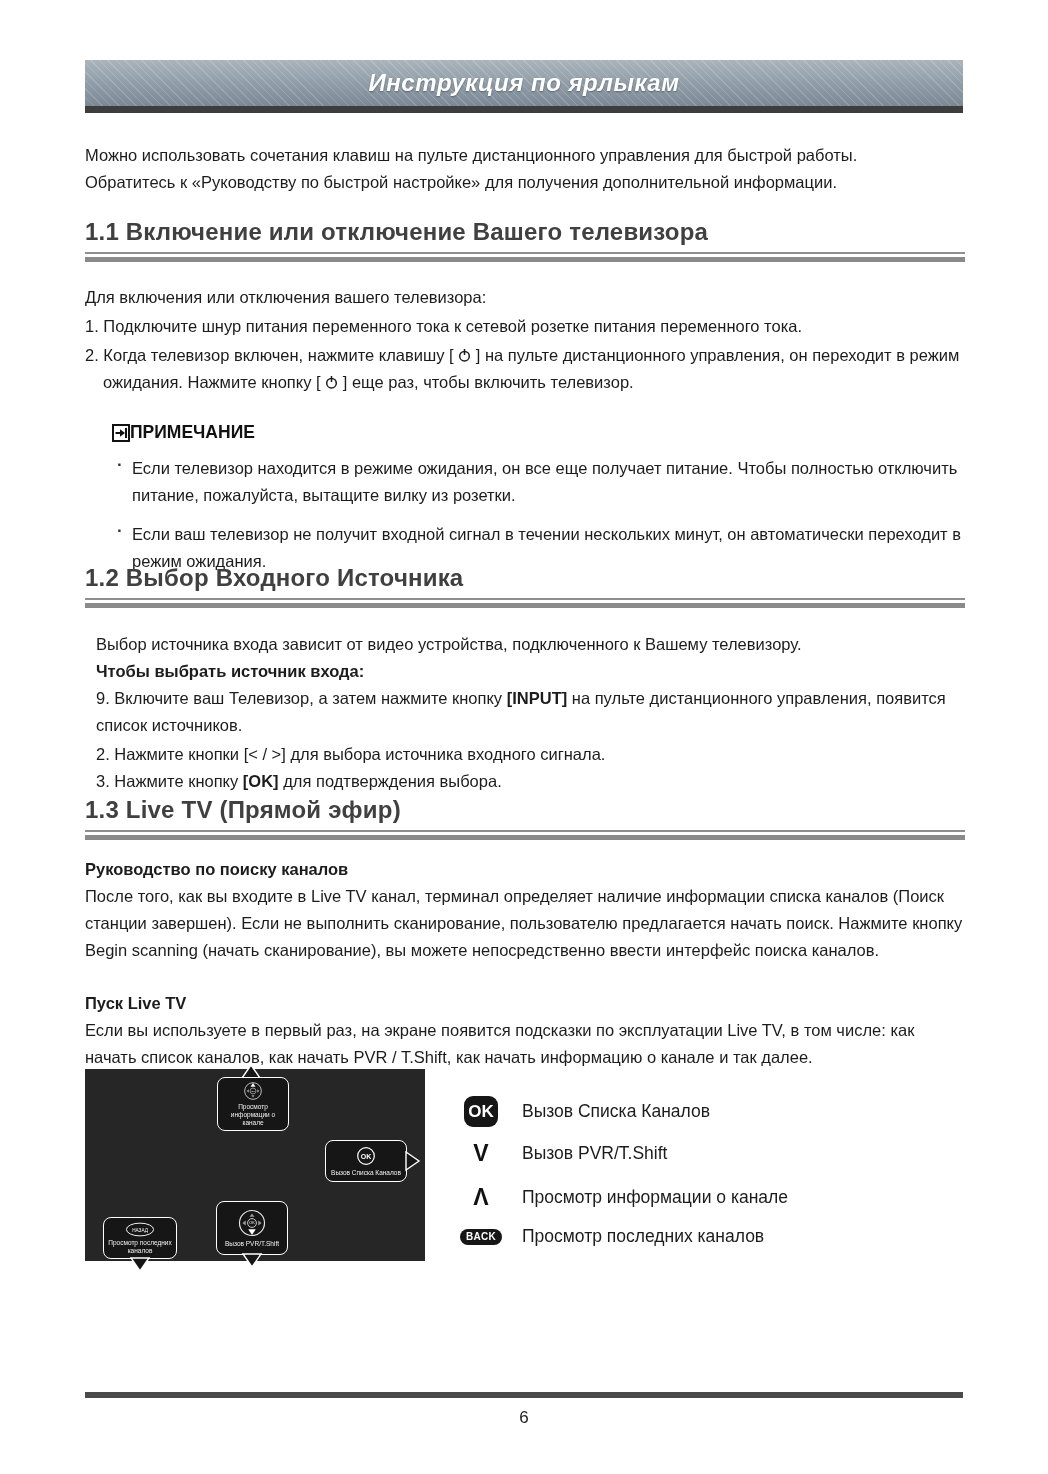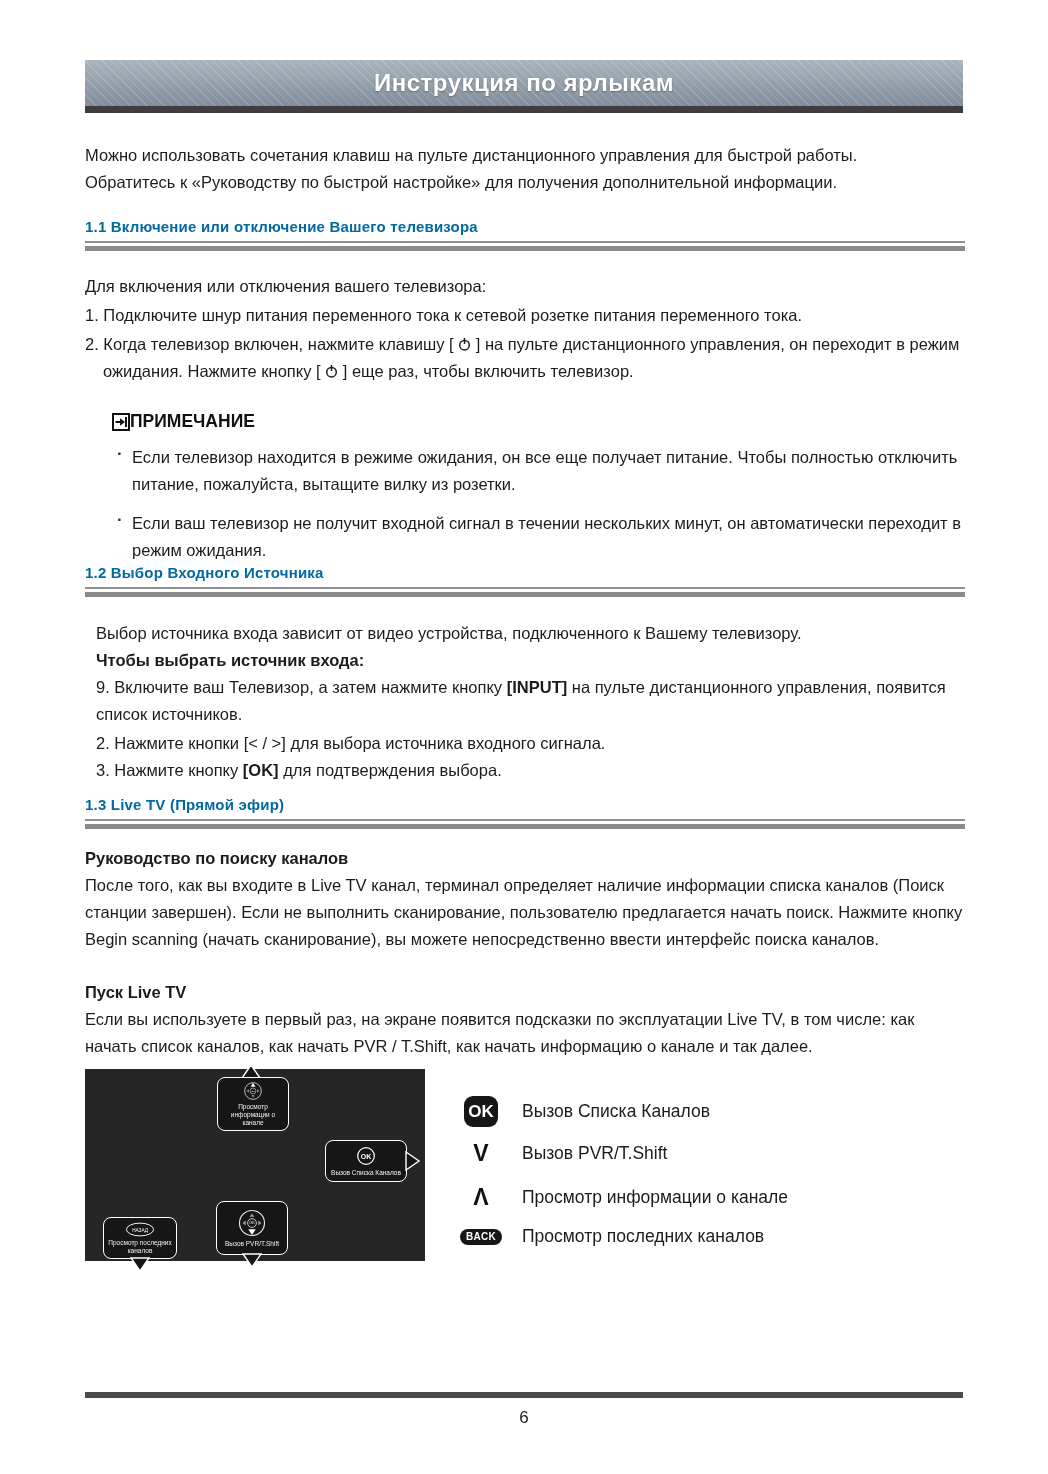--- a/index.html
+++ b/index.html
@@ -1,33 +1,33 @@
 <!DOCTYPE html>
 <html><head>
 <meta charset="utf-8">
 <style>
   html,body{margin:0;padding:0;background:#e9e9e9;}
   .page{position:relative;width:1048px;height:1474px;background:#ffffff;margin:0 auto;
         font-family:"Liberation Sans", sans-serif;color:#1c1c1c;overflow:hidden;}
 
   
-  .banner{position:absolute;left:85px;top:60px;width:878px;height:52px;
-          background:linear-gradient(180deg,#aab4bc 0%,#93a0ab 45%,#7b8994 100%);}
+  .banner{position:absolute;left:85px;top:60px;width:878px;height:46px;
+          background:linear-gradient(180deg,#aab4bc 0%,#93a0ab 45%,#7b8994 100%);font-style:italic;}
   .banner::after{content:"";position:absolute;inset:0;
           background:repeating-linear-gradient(45deg,rgba(255,255,255,.16) 0 1px,transparent 1px 6px);}
   .banner-title{position:relative;z-index:1;text-align:center;line-height:46px;
           font-size:24px;font-weight:bold;color:#ffffff;letter-spacing:.5px;
           text-shadow:0 1px 2px rgba(0,0,0,.35);}
   .banner-strip{position:absolute;left:85px;top:106px;width:878px;height:7px;background:#3d3d3d;}
 
   
   .body-text{font-size:16.5px;line-height:27px;color:#1c1c1c;}
   .bold{font-weight:bold;}
   .sec{position:absolute;left:85px;width:880px;}
-  .sec-heading{font-size:15px;font-weight:bold;color:#0369a1;letter-spacing:.2px;}
+  .sec-heading{font-size:24px;font-weight:bold;color:#404040;letter-spacing:.2px;}
   .rule-thin{height:2px;background:#8f8f8f;margin-top:6px;}
   .rule-thick{height:5px;background:#8a8a8a;margin-top:3px;}
 
   .hang{padding-left:18px;text-indent:-18px;}
 
   
   .note{margin-top:26px;padding-left:27px;}
   .note-title{font-size:17.5px;font-weight:bold;display:flex;align-items:center;gap:0;color:#111;}
   .note-bullet{position:relative;margin-top:12px;padding-left:20px;width:830px;}
   .note-dot{position:absolute;left:5px;top:-4px;font-size:17px;font-weight:bold;color:#333;}

